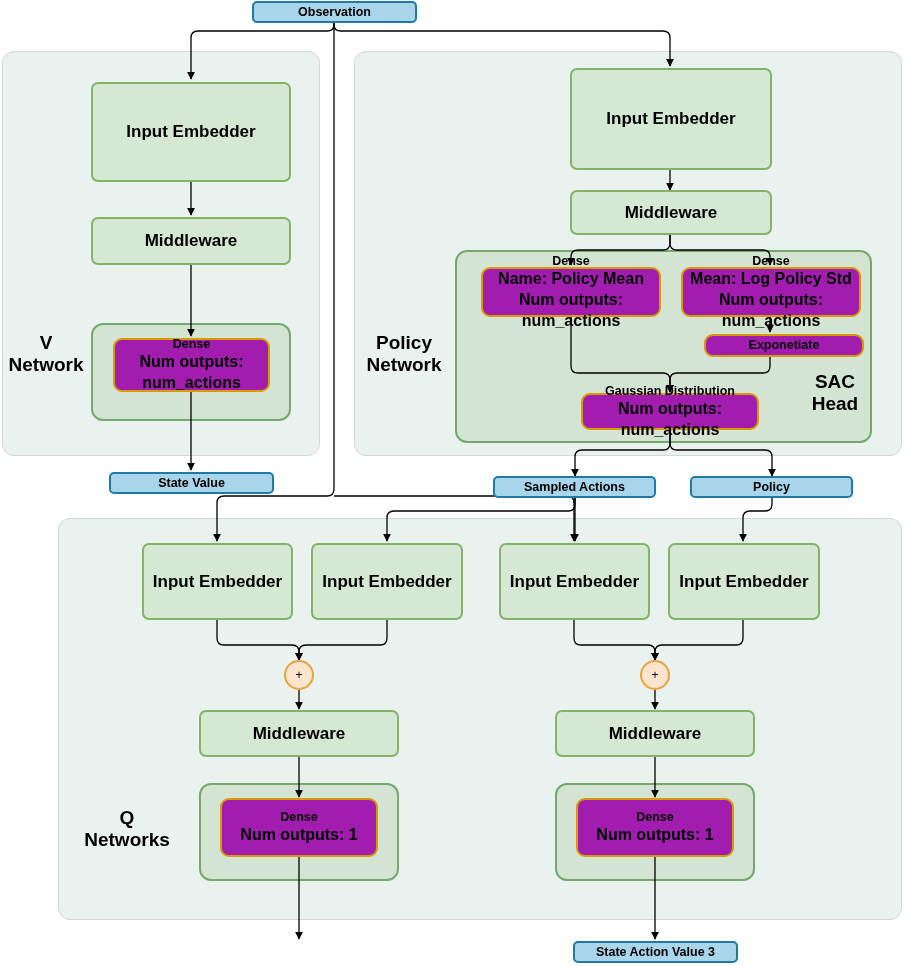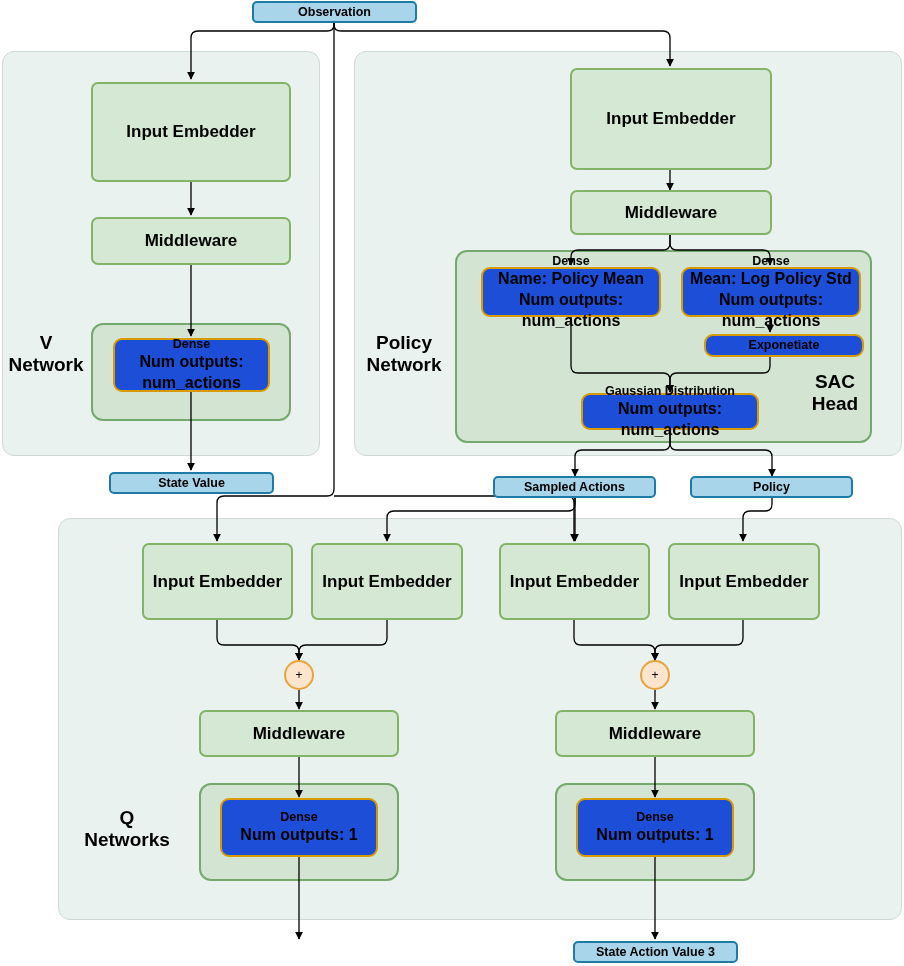--- a/index.html
+++ b/index.html
@@ -61,21 +61,21 @@
   .green-box {
     background: #d5e8d4;
     border: 2px solid #82b366;
     border-radius: 7px;
     font-weight: bold;
     font-size: 17px;
     line-height: 1.15;
   }
   
   .orange-box {
-    background: #1d4ed8;
+    background: #a21caf;
     border: 2px solid #d79b00;
     border-radius: 9px;
     font-size: 12px;
     line-height: 1.3;
     padding: 3px 4px;
   }
   .orange-box .ttl {
     font-weight: bold;
     font-size: 12.5px;
   }

